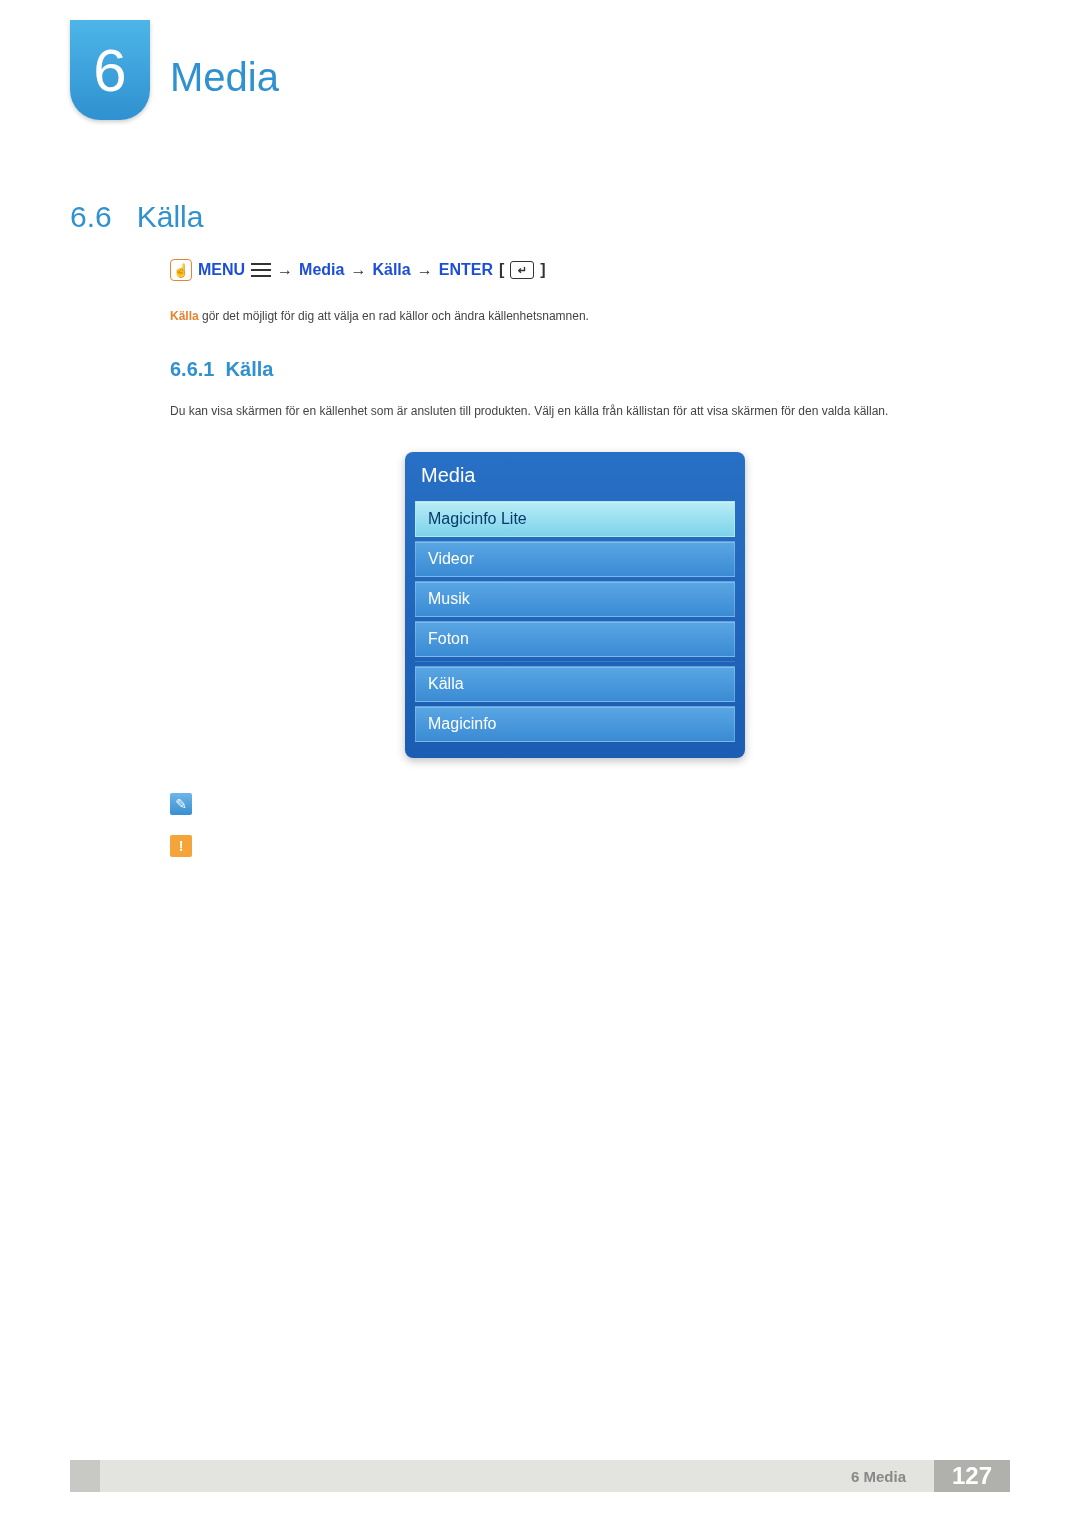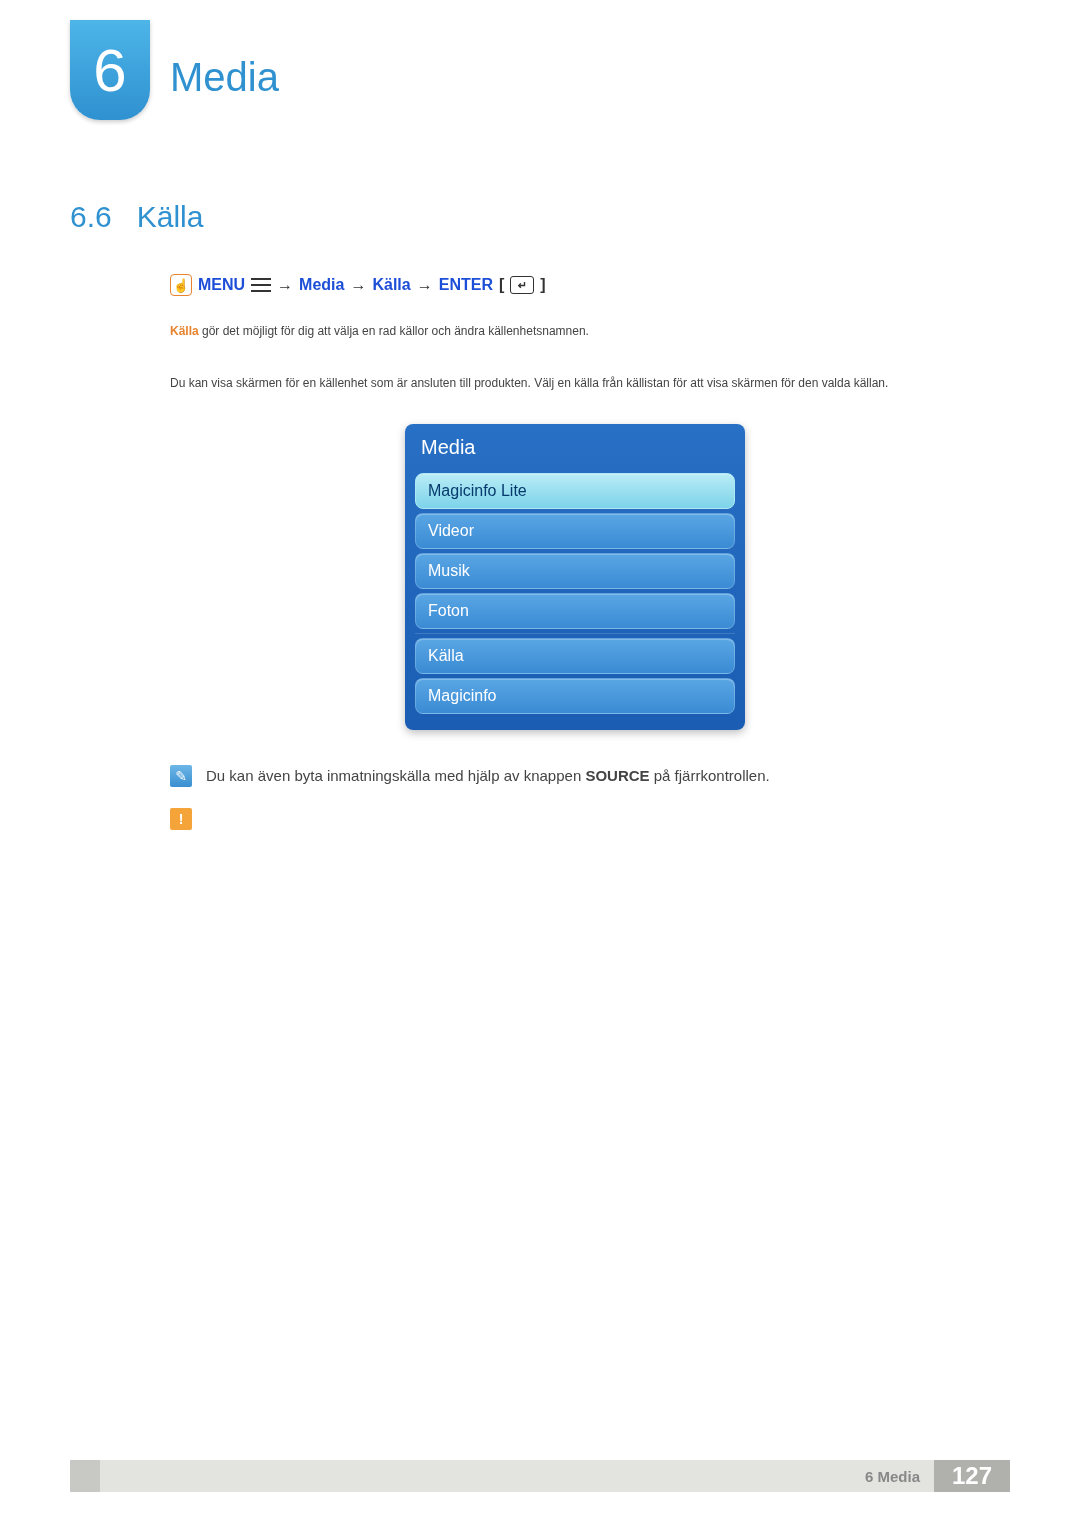--- a/index.html
+++ b/index.html
@@ -40,21 +40,21 @@
   .chapter-title {
     color: #2f91d0;
     font-size: 40px;
     font-weight: 400;
     margin-top: 35px;
   }
   .section-heading {
     color: #2f91d0;
     font-size: 30px;
     font-weight: 400;
-    margin-bottom: 40px;
+    margin-bottom: 25px;
   }
   .content-body {
     padding-left: 100px;
     padding-right: 30px;
   }
   .nav-path {
     margin-bottom: 25px;
     font-size: 16px;
     font-weight: bold;
     display: flex;
@@ -136,21 +136,21 @@
     font-weight: 400;
   }
   .menu-divider {
     height: 1px;
     background: rgba(255,255,255,0.15);
     margin: 2px 10px;
   }
   .menu-item {
     margin: 4px 10px;
     padding: 8px 12px;
-    border-radius: 8px;
+    border-radius: 0;
     font-size: 16px;
     color: #fff;
     background: linear-gradient(180deg, #5aa6e4 0%, #3a8bd4 100%);
     border: 1px solid rgba(255,255,255,0.2);
     box-shadow: inset 0 1px 0 rgba(255,255,255,0.25);
   }
   .menu-item.highlighted {
     background: linear-gradient(180deg, #b8ecf6 0%, #7dd3ea 100%);
     color: #063a6d;
     border: 1px solid #aee8f5;
@@ -194,21 +194,21 @@
     display: flex;
     align-items: stretch;
   }
   .footer-stripe {
     flex: 1;
     background: #e3e3e0;
     margin-left: 70px;
     display: flex;
     align-items: center;
     justify-content: flex-end;
-    padding-right: 14px;
+    padding-right: 28px;
     color: #888;
     font-size: 15px;
     font-weight: bold;
   }
   .footer-stripe-accent {
     position: absolute;
     left: 70px;
     top: 0;
     width: 30px;
     height: 100%;
@@ -253,41 +253,41 @@
       <span class="orange">ENTER</span>
         <span class="dark">[</span>
         <span class="icon-enter">↵</span>
         <span class="dark">]</span>
     </div>
 
     <p class="body-text">
       <span class="orange-bold">Källa</span><span> gör det möjligt för dig att välja en rad källor och ändra källenhetsnamnen.</span>
     </p>
 
+    <div class="subsection-heading">
+      <span>6.6.1</span>&nbsp;&nbsp;<span>Källa</span>
+    </div>
 
     <p class="body-text">Du kan visa skärmen för en källenhet som är ansluten till produkten. Välj en källa från källistan för att visa skärmen för den valda källan.</p>
 
     <div class="menu-box-wrap">
       <div class="menu-box">
         <div class="menu-box-title">Media</div>
         <div class="menu-item highlighted">Magicinfo Lite</div>
         <div class="menu-item">Videor</div>
         <div class="menu-item">Musik</div>
         <div class="menu-item">Foton</div>
         <div class="menu-divider"></div>
         <div class="menu-item">Källa</div>
         <div class="menu-item">Magicinfo</div>
       </div>
     </div>
 
     <div class="note-row">
       <div class="note-icon pencil">✎</div>
-      <div class="note-text">
-        <span>Du kan även byta inmatningskälla med hjälp av knappen </span><span class="bold">SOURCE</span><span> på fjärrkontrollen.</span>
-      </div>
     </div>
 
     <div class="note-row">
       <div class="note-icon warn">!</div>
     </div>
   </div>
 
   <div class="footer-bar">
     <div class="footer-stripe">
       <div class="footer-stripe-accent"></div>

